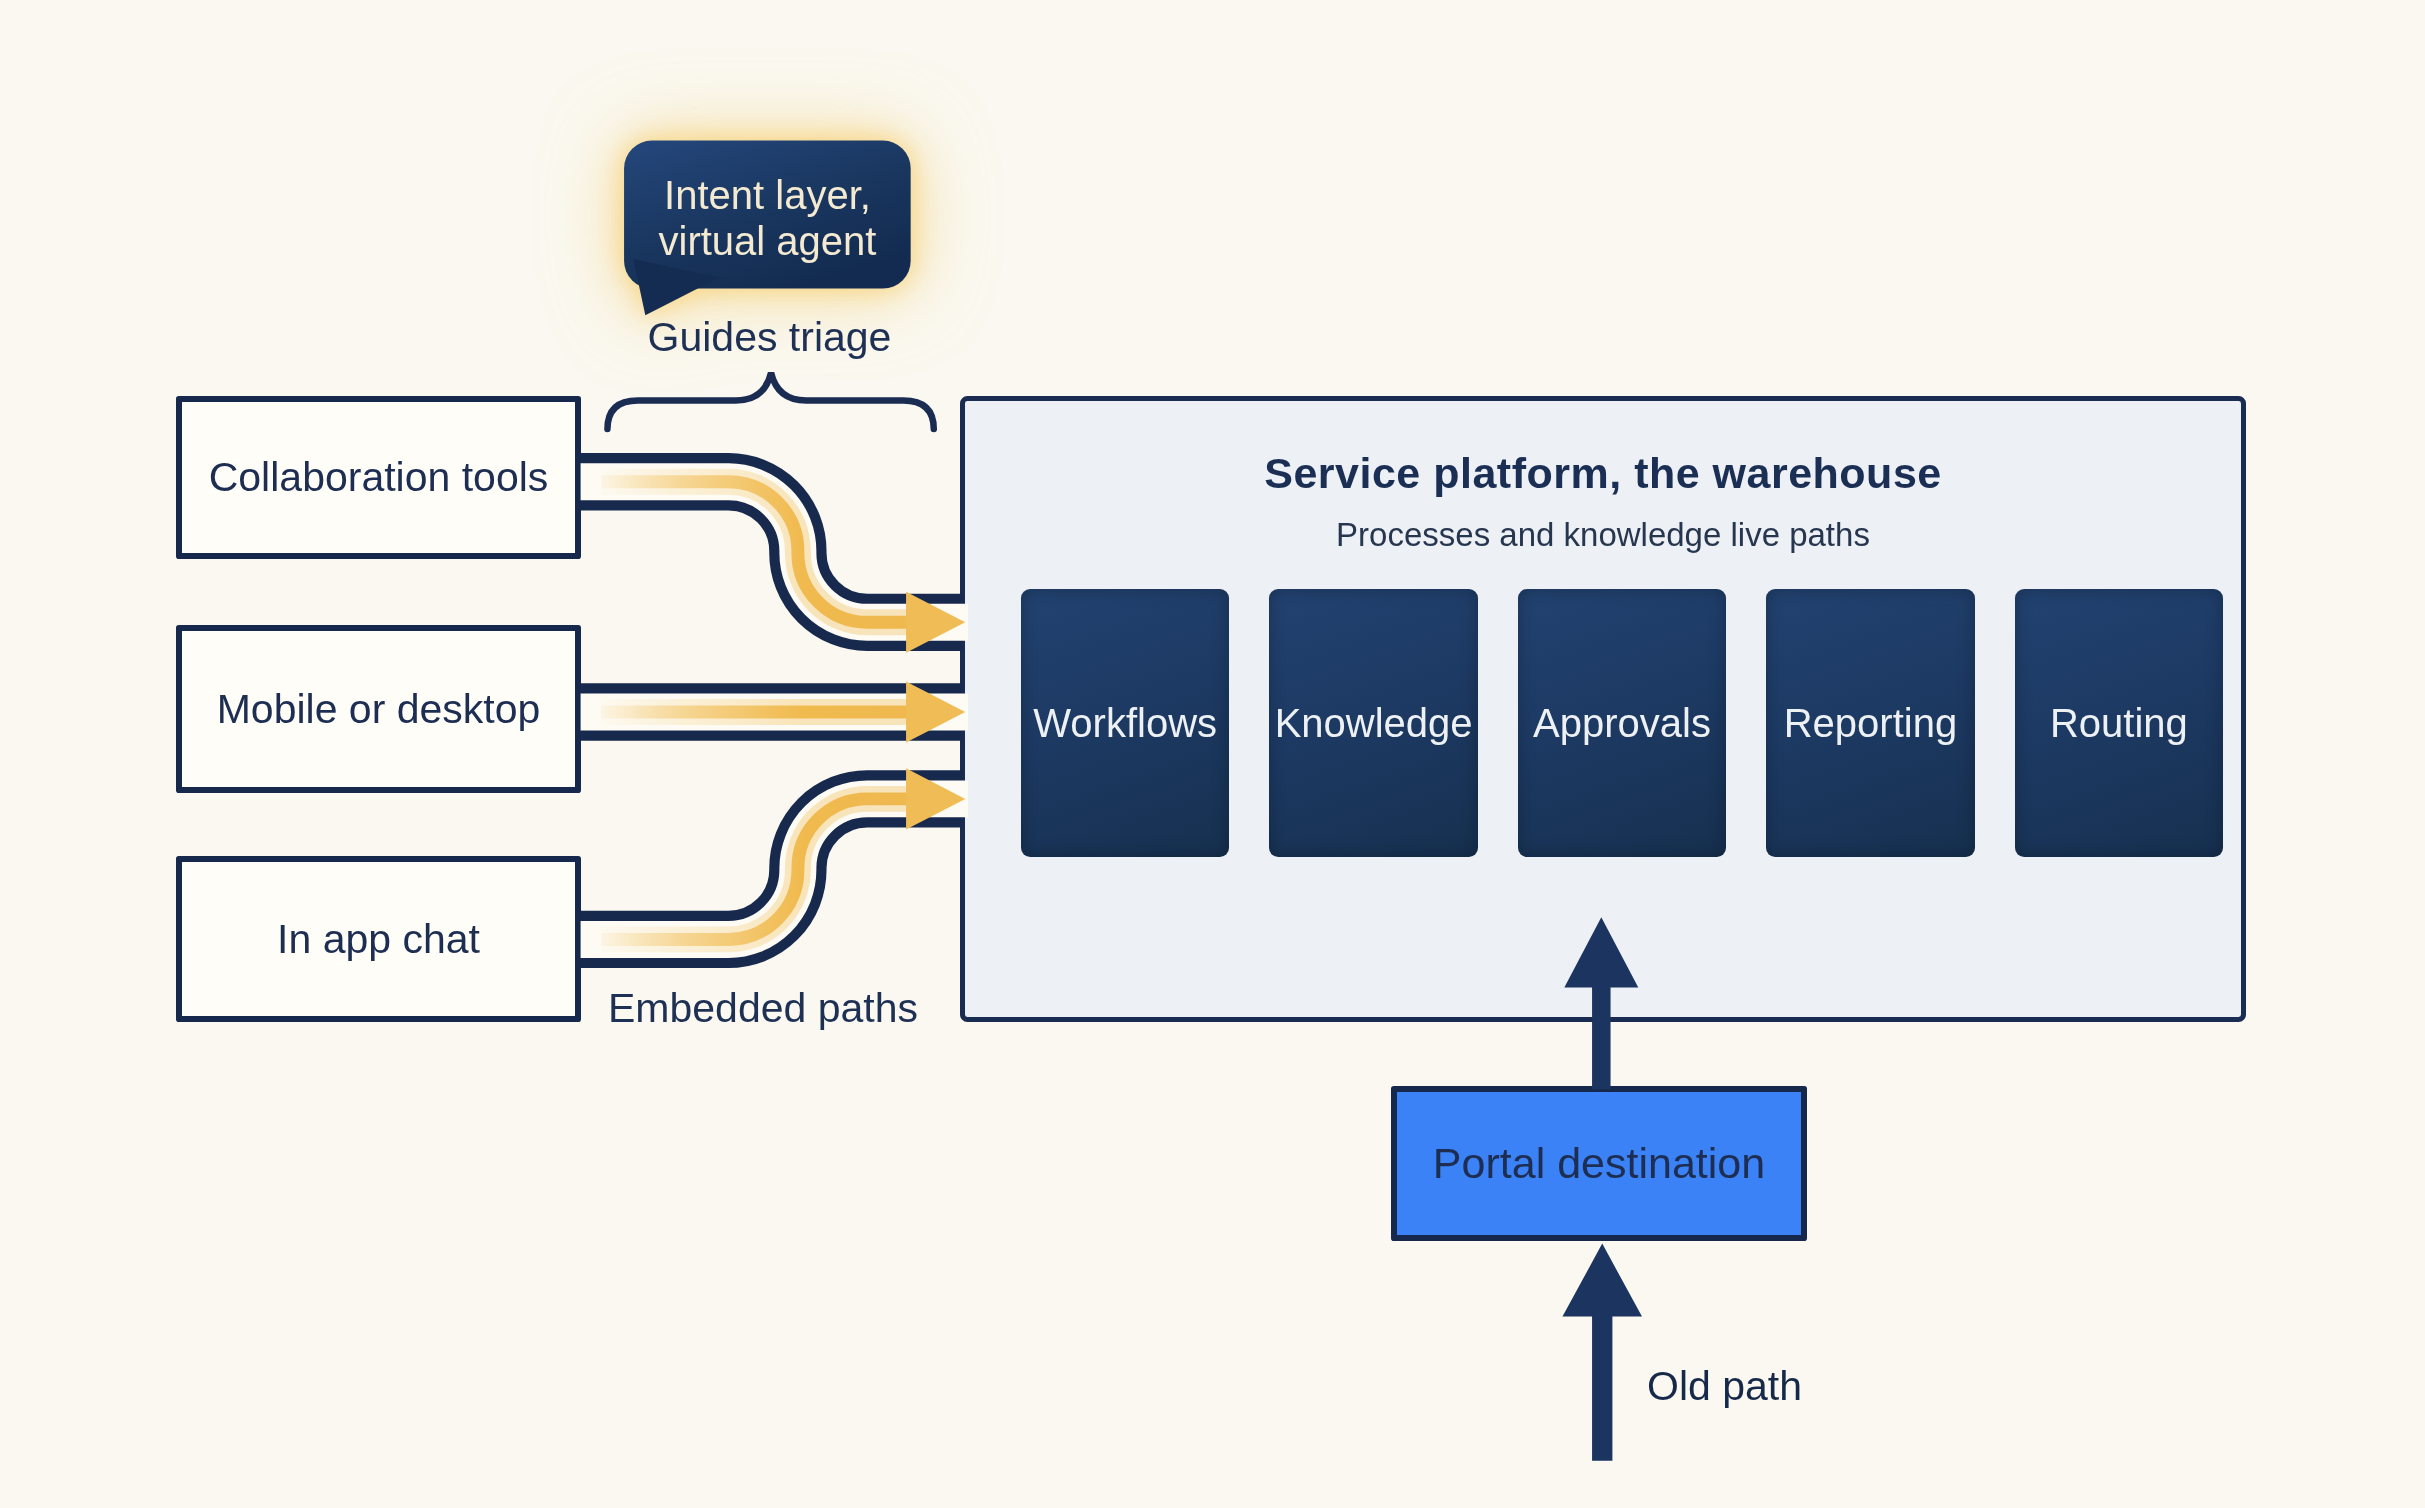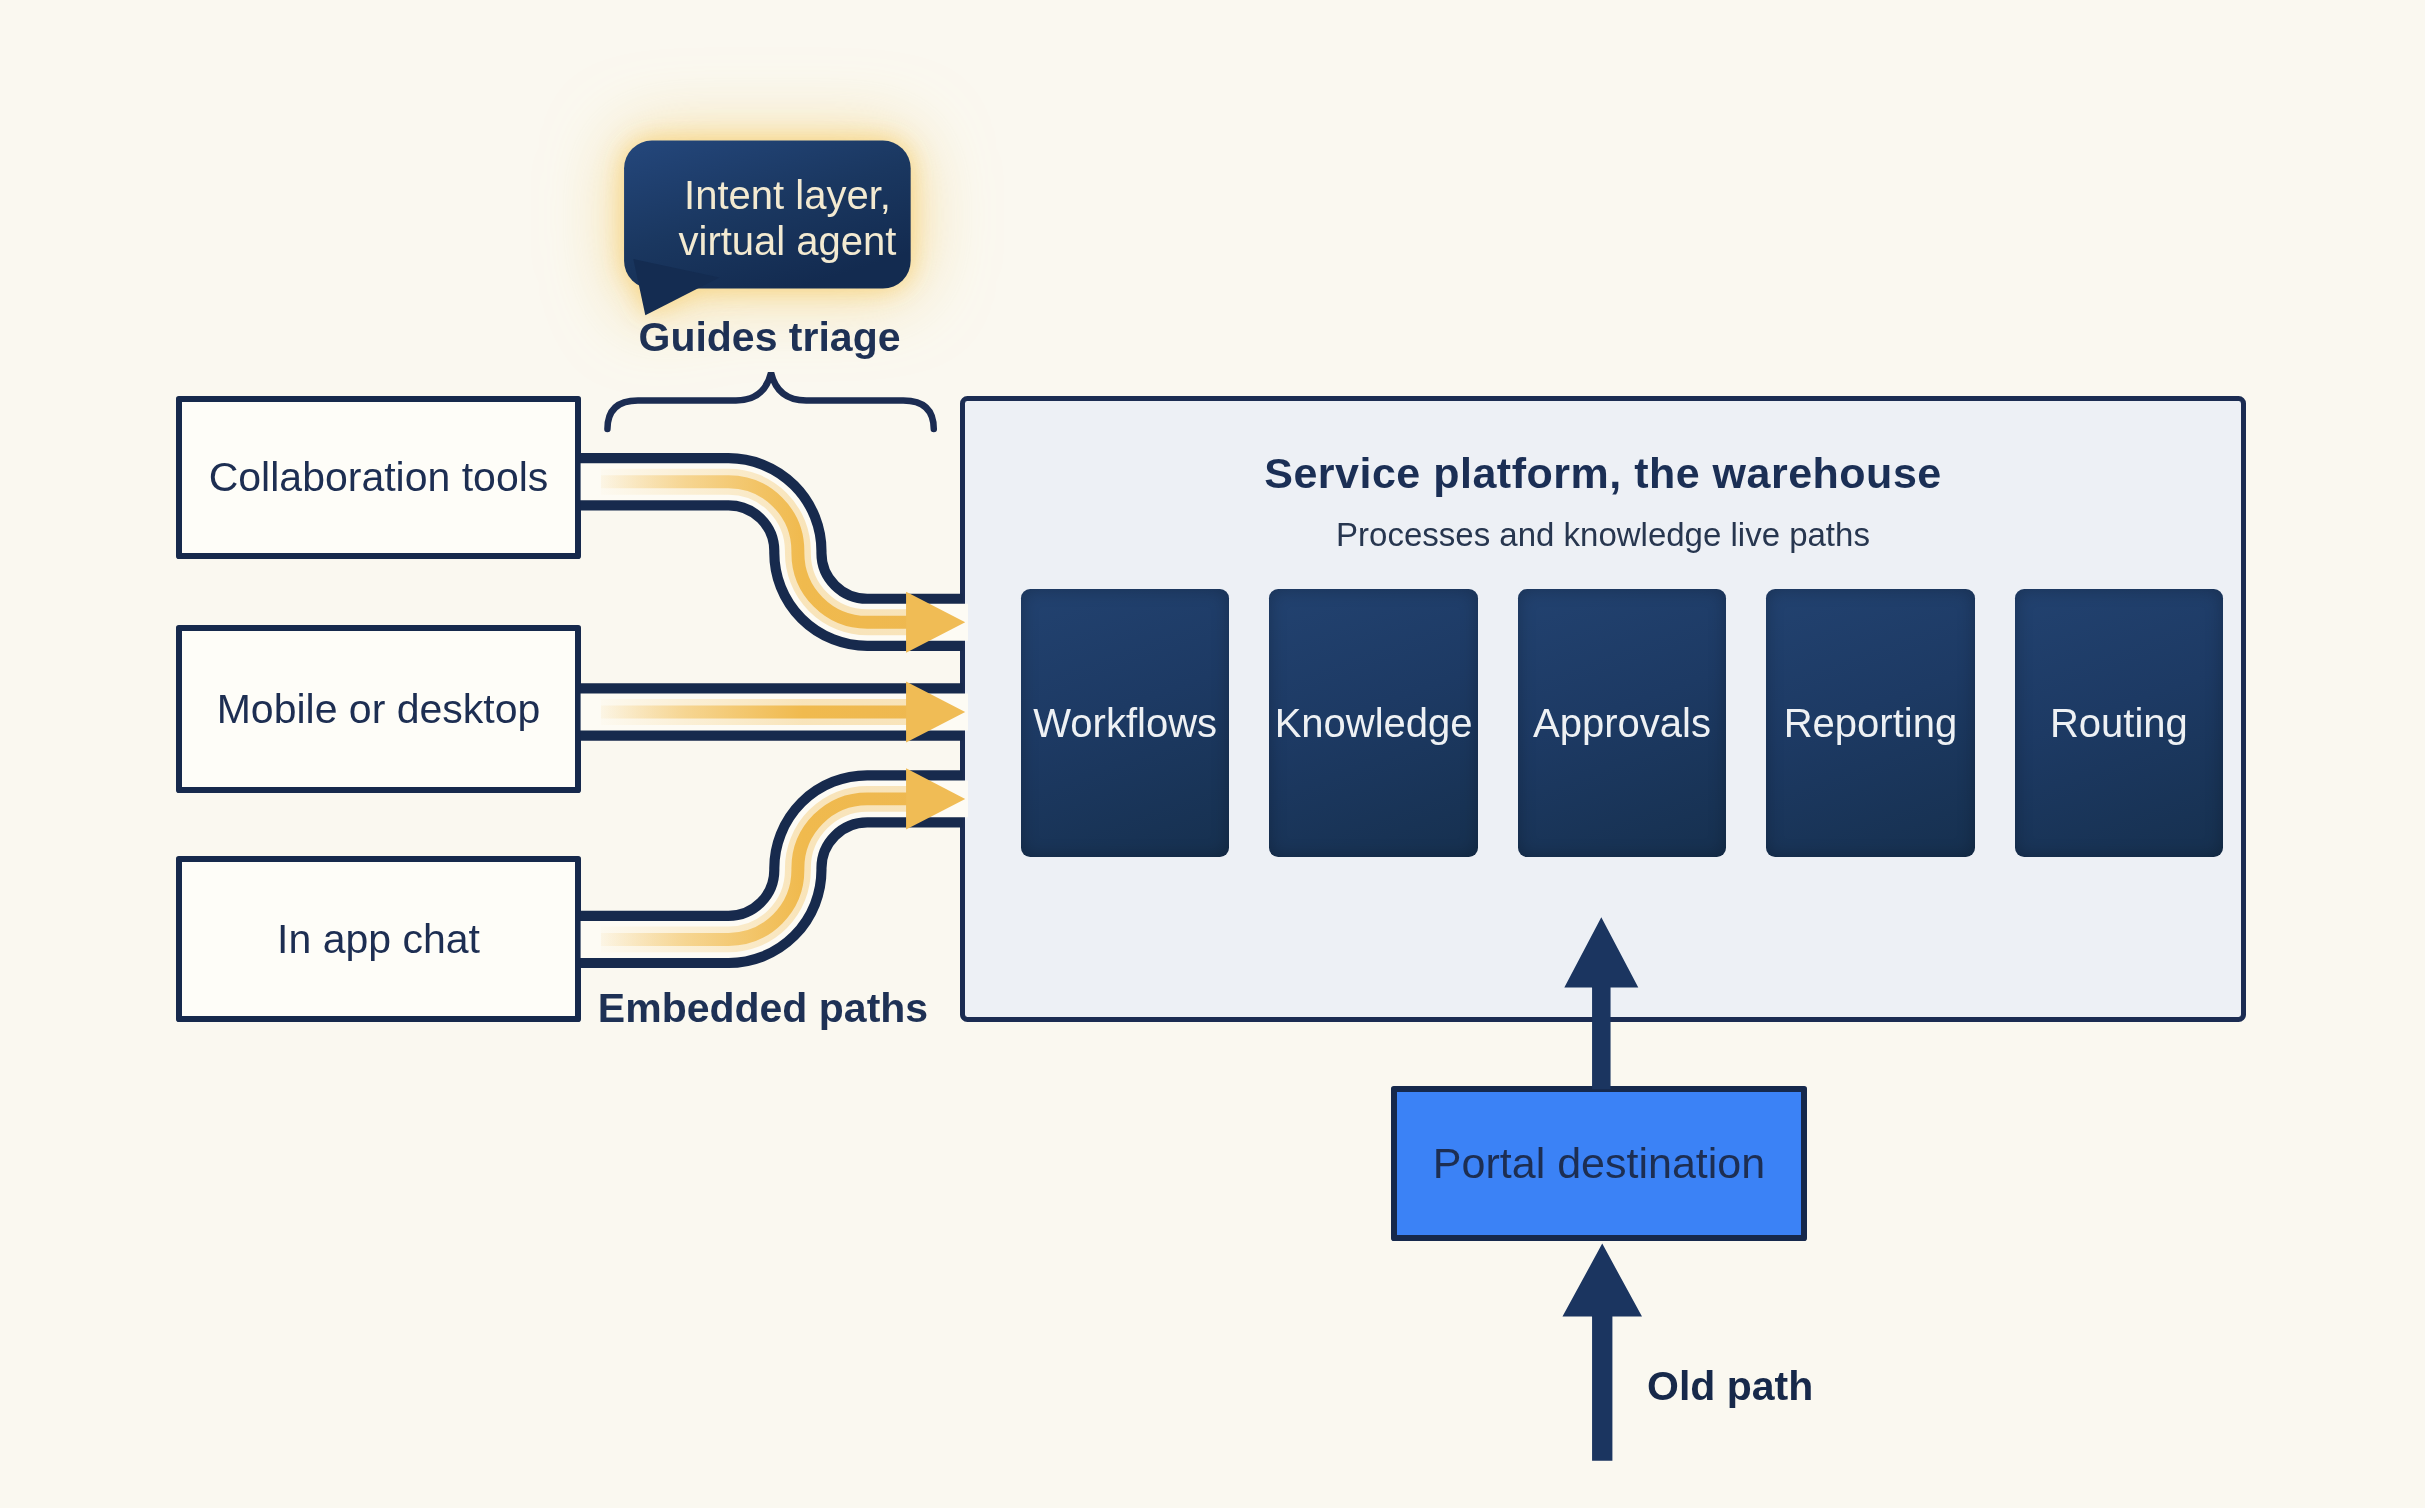--- a/index.html
+++ b/index.html
@@ -116,35 +116,34 @@
     width: 2426px;
     height: 1509px;
     z-index: 5;
     pointer-events: none;
   }
   
   .float-label {
     position: absolute;
     z-index: 6;
     color: #1e3155;
-    font-weight: 700;
+    font-weight: 400;
     text-align: center;
   }
   .bubble-text {
     position: absolute;
     left: 624px;
     top: 172px;
     width: 287px;
     z-index: 6;
     text-align: center;
     color: #f3ead1;
     font-size: 40px;
     font-weight: 500;
     line-height: 46px;
-    padding-left: 20px;
   }
   .guides-label {
     left: 631px;
     top: 314px;
     width: 277px;
     font-size: 41px;
   }
   .embedded-label {
     left: 592px;
     top: 985px;

